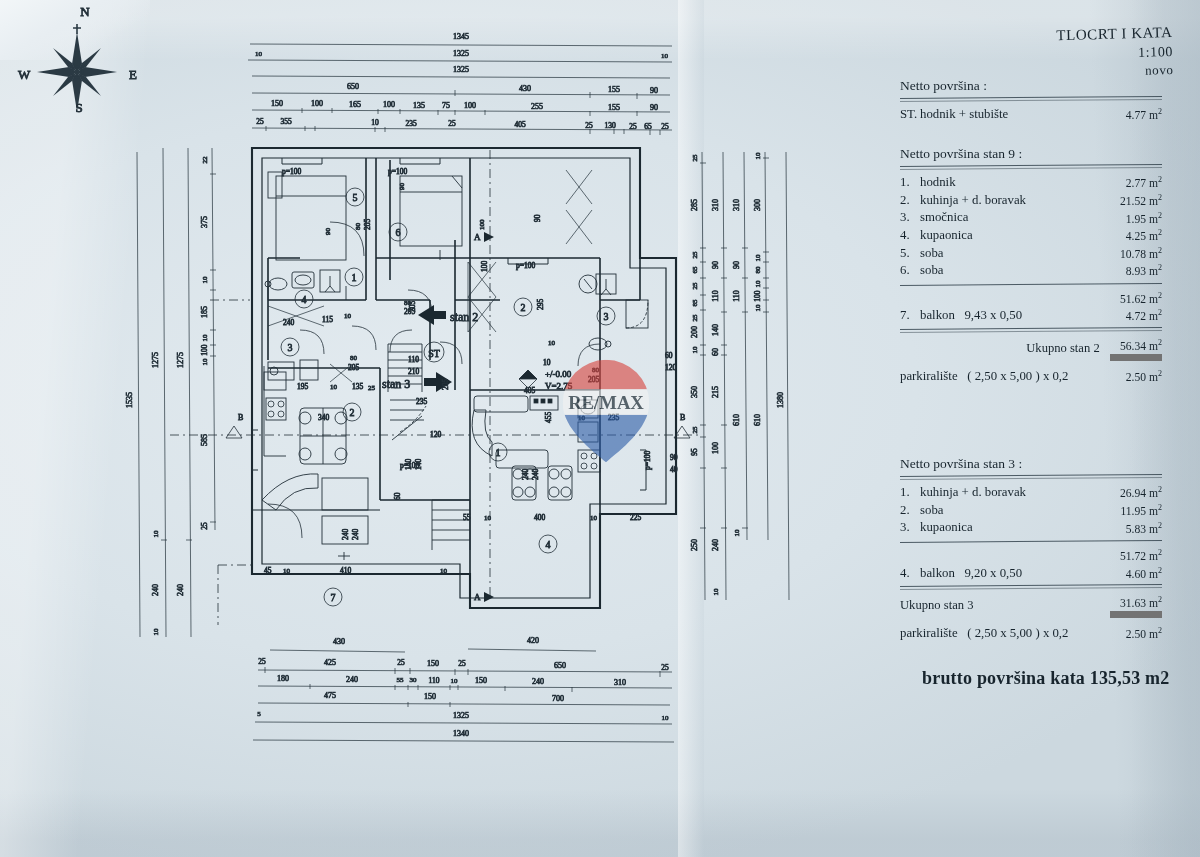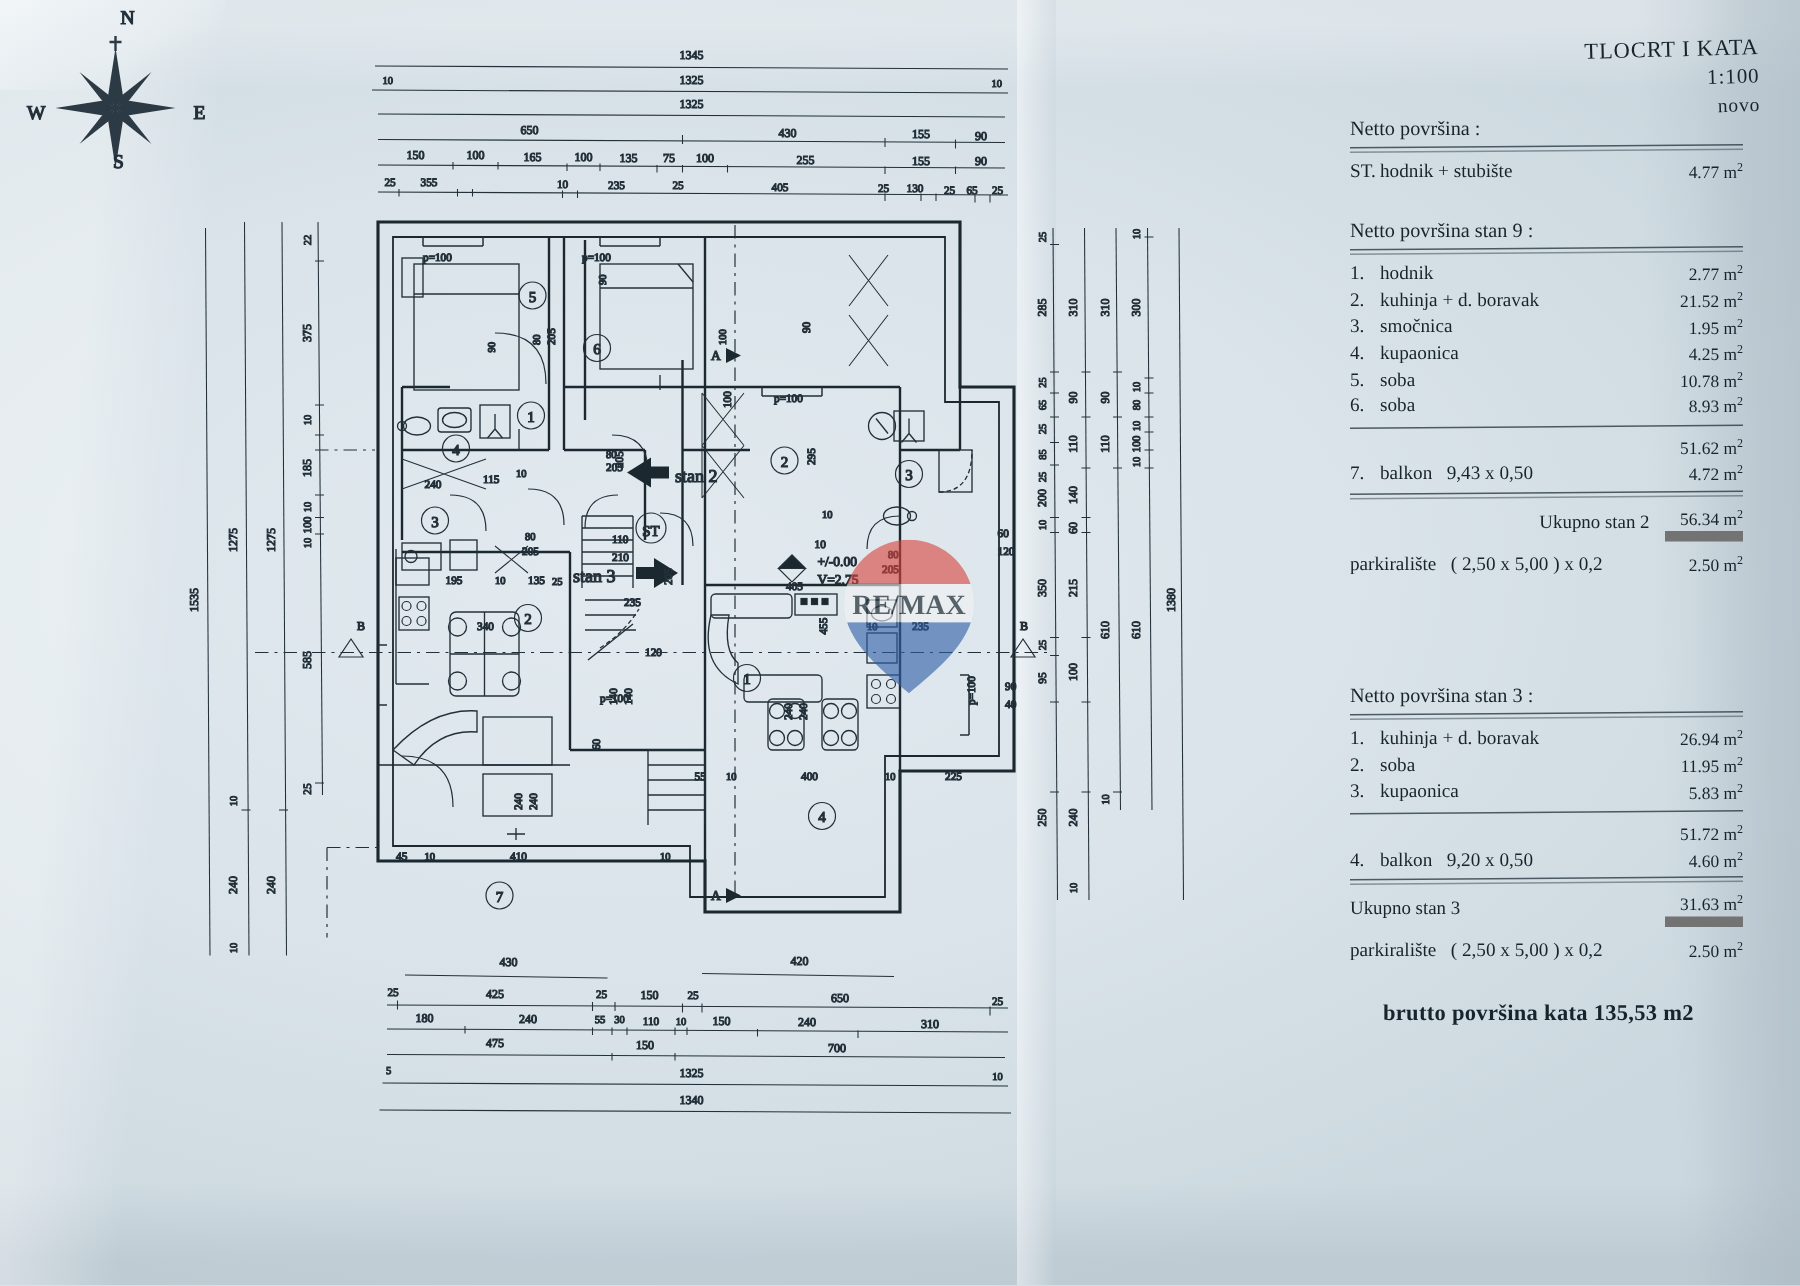--- a/index.html
+++ b/index.html
@@ -55,21 +55,21 @@
   .rule.thin{opacity:.5;}
   .rule2{margin-top:2px;}
   table.items{border-collapse:collapse;width:262px;font-size:12.8px;margin-top:5px;}
   table.items td{padding:1.3px 0;vertical-align:bottom;}
   td.num{width:20px;padding-left:12px;}
   td.nm{}
   td.val{text-align:right;white-space:nowrap;font-size:11.6px;}
   sup{font-size:8px;}
   .totrow{font-size:12.6px;}
   .u-dbl{border-bottom:7px solid #737373;padding-bottom:1px;}
-  .brutto{position:absolute;left:22px;top:650px;font-size:15px;font-weight:bold;letter-spacing:.2px;}
+  .brutto{position:absolute;left:22px;top:650px;font-size:18px;font-weight:bold;letter-spacing:.2px;}
 
   
   #wm{position:absolute;left:547px;top:352px;width:118px;height:118px;opacity:.72;}
 </style>
 </head>
 <body>
 
 <div id="paper"></div>
 <div class="fold fold-tl"></div>
 <div class="fold fold-right"></div>

